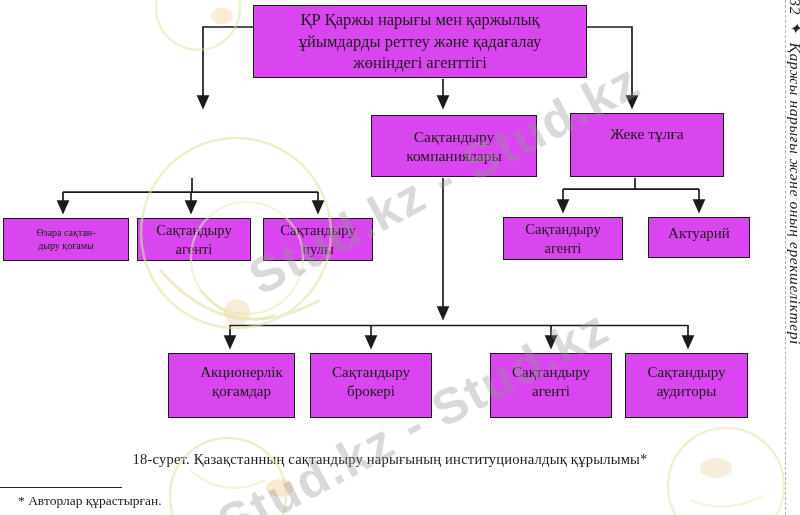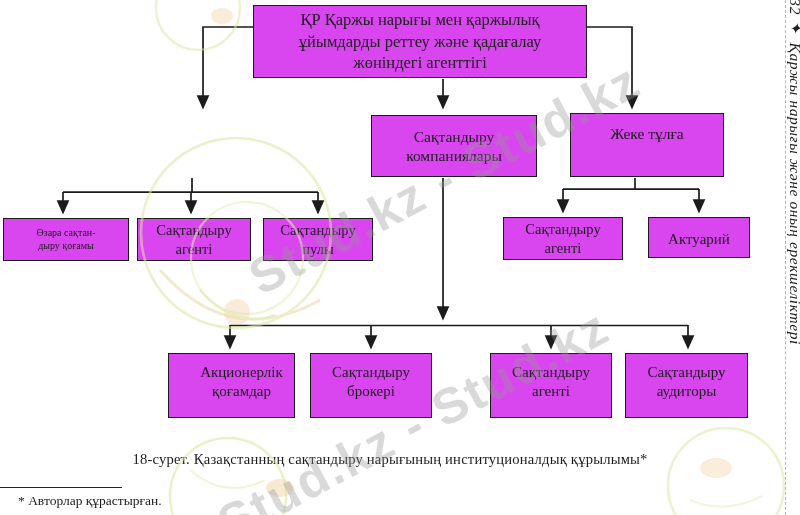--- a/index.html
+++ b/index.html
@@ -17,21 +17,21 @@
   }
   .box.top-align{align-items:flex-start;}
   #node-root{left:253px;top:5px;width:334px;height:73px;font-size:16.5px;border-width:1.8px;line-height:1.3;}
   #node-l2a{left:115px;top:113px;width:183px;height:64px;font-size:15.5px;}
   #node-l2b{left:371px;top:115px;width:166px;height:62px;font-size:15.5px;}
   #node-l2c{left:570px;top:113px;width:154px;height:64px;font-size:15.5px;padding-top:10px;}
   #node-l3a{left:3px;top:218px;width:126px;height:43px;font-size:10px;}
   #node-l3b{left:137px;top:218px;width:114px;height:43px;font-size:14.5px;}
   #node-l3c{left:263px;top:218px;width:110px;height:43px;font-size:14.5px;}
   #node-l3d{left:503px;top:217px;width:120px;height:43px;font-size:14.5px;}
-  #node-l3e{left:648px;top:217px;width:102px;height:41px;font-size:15px;padding-top:12px;}
+  #node-l3e{left:648px;top:217px;width:102px;height:41px;font-size:15px;padding-top:6px;}
   #node-l4a{left:168px;top:353px;width:127px;height:65px;font-size:15px;padding-top:9px;padding-left:20px;}
   #node-l4b{left:310px;top:353px;width:122px;height:65px;font-size:15px;padding-top:9px;}
   #node-l4c{left:490px;top:353px;width:122px;height:65px;font-size:15px;padding-top:9px;}
   #node-l4d{left:625px;top:353px;width:123px;height:65px;font-size:15px;padding-top:9px;}
   
   .caption{
     position:absolute;left:40px;width:700px;top:451px;text-align:center;
     font-size:14.6px;font-weight:400;letter-spacing:.2px;z-index:3;
   }
   .footnote-rule{position:absolute;left:0;top:487px;width:122px;border-top:1.6px solid #222;z-index:3;}

